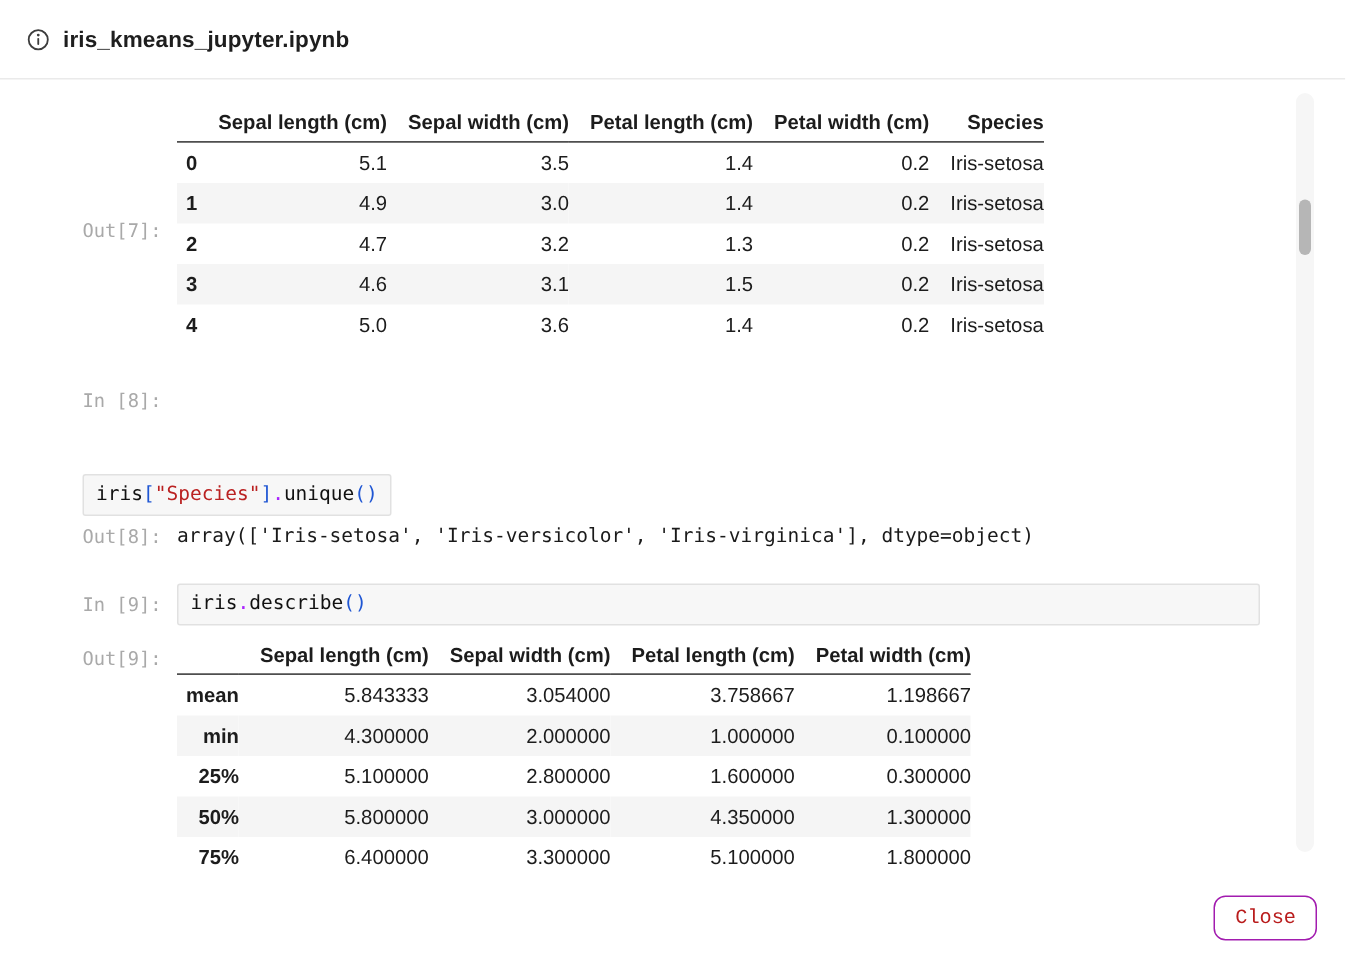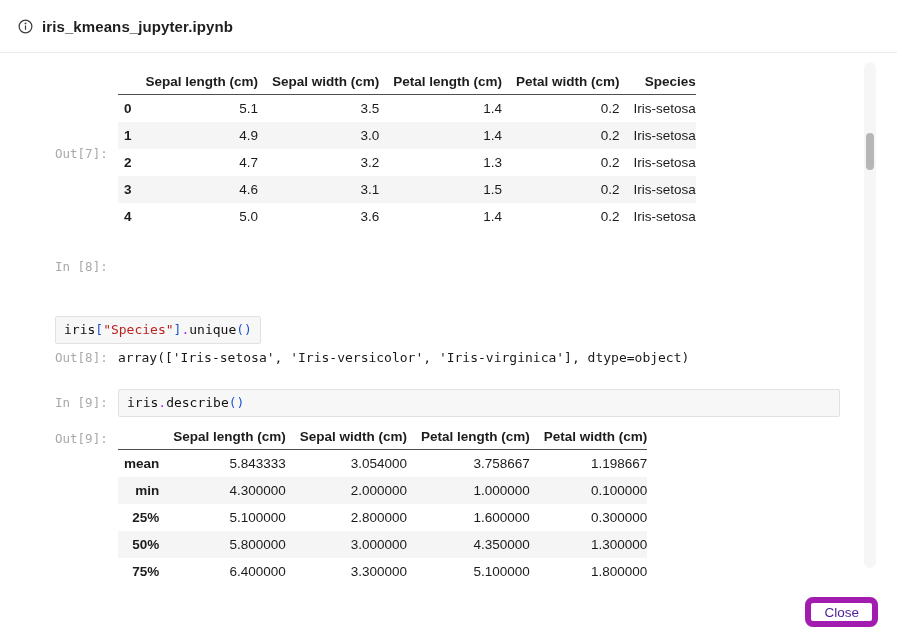--- a/index.html
+++ b/index.html
@@ -93,23 +93,23 @@
   .sb-thumb {
     position: absolute; left: 2px; top: 71px;
     width: 8px; height: 37px;
     background: #b6b6b6; border-radius: 4px;
   }
 
   .close-btn {
     position: absolute; right: 19px; top: 597px;
     height: 30px; padding: 0 13px;
     background: #fff;
-    border: 6px solid #a21caf; border-radius: 8px;
-    font-family: Liberation Sans, sans-serif;
-    font-size: 13.5px; color: #4c1d95;
+    border: 1px solid #a21caf; border-radius: 8px;
+    font-family: Liberation Mono, monospace;
+    font-size: 13.5px; color: #b91c1c;
     cursor: pointer;
   }
 </style>
 </head>
 <body>
 
 <div class="dialog">
 
   <div class="dialog-header">
     <span class="info-icon">

